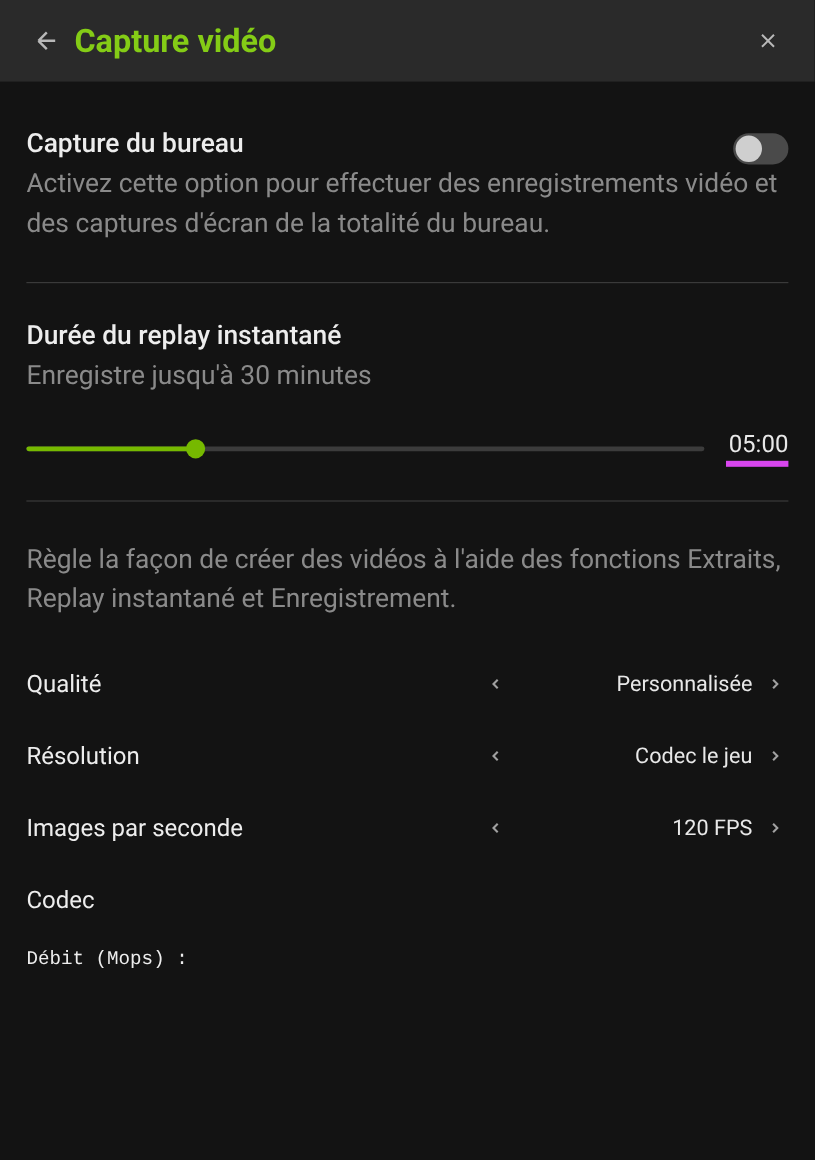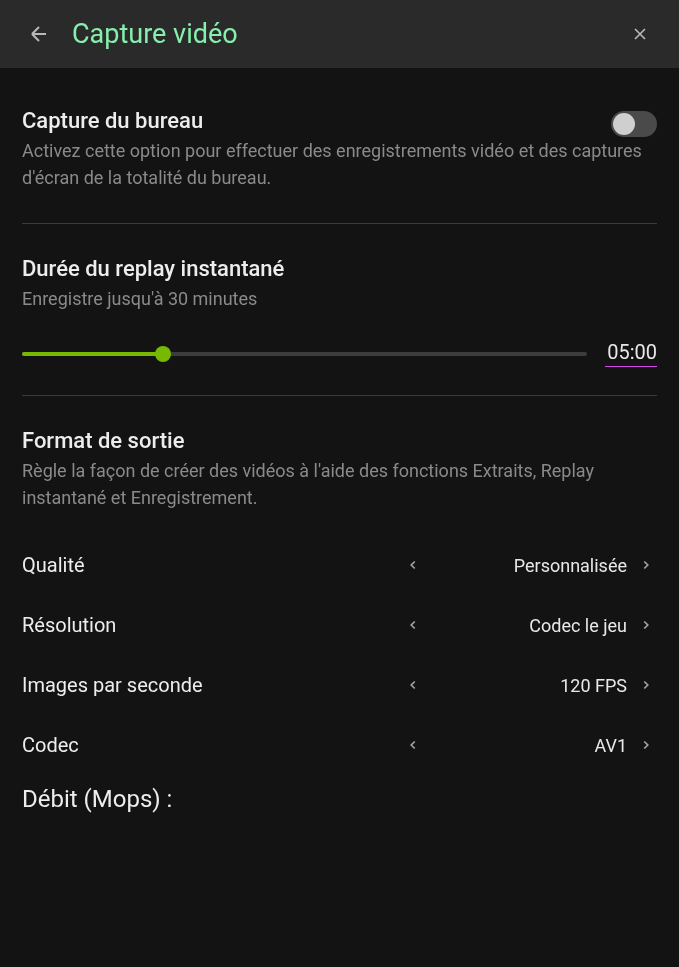--- a/index.html
+++ b/index.html
@@ -24,23 +24,23 @@
     .back-btn {
       display: flex;
       align-items: center;
       justify-content: center;
       width: 30px;
       height: 30px;
       cursor: pointer;
     }
     .header-title {
       font-size: 27px;
-      font-weight: 400;
-      margin-left: 18px;
-      color: #86efac;
+      font-weight: 700;
+      margin-left: 8px;
+      color: #84cc16;
       flex: 1;
     }
     .close-btn {
       display: flex;
       align-items: center;
       justify-content: center;
       width: 30px;
       height: 30px;
       cursor: pointer;
     }
@@ -60,21 +60,21 @@
       align-items: center;
       justify-content: center;
     }
     .block-title {
       font-size: 22px;
       font-weight: 500;
       color: #ededed;
       margin-bottom: 4px;
     }
     .block-desc {
-      font-size: 18px;
+      font-size: 22px;
       color: #8a8a8a;
       line-height: 1.5;
       margin-bottom: 6px;
     }
     .toggle {
       width: 46px;
       height: 26px;
       background: #4a4a4a;
       border-radius: 13px;
       position: relative;
@@ -120,21 +120,21 @@
       background: #76b900;
       border-radius: 50%;
       position: absolute;
       top: 50%;
       transform: translate(-50%, -50%);
     }
     .slider-value {
       font-size: 20px;
       color: #e8e8e8;
       padding-bottom: 2px;
-      border-bottom: 1px solid #d946ef;
+      border-bottom: 5px solid #d946ef;
       min-width: 52px;
       text-align: right;
     }
     .selector-row {
       display: flex;
       align-items: center;
       justify-content: space-between;
       padding: 18px 0;
     }
     .selector-label {
@@ -204,21 +204,20 @@
         <div class="slider-fill" style="width:25%"></div>
         <div class="slider-thumb" style="left:25%"></div>
       </div>
       <div class="slider-value">05:00</div>
     </div>
   </div>
 
   <hr class="divider">
 
   <div class="section" style="margin-top:32px;">
-    <div class="block-title">Format de sortie</div>
     <div class="block-desc">Règle la façon de créer des vidéos à l'aide des fonctions Extraits, Replay instantané et Enregistrement.</div>
   </div>
 
   <div class="selector-row" style="margin-top:10px;gap:45px;">
     <div class="selector-label">Qualité</div>
     <div class="selector-control">
       <div class="chev">
         <svg width="14" height="14" viewBox="0 0 24 24" fill="none" stroke="currentColor" stroke-width="3">
             <path d="M15 18l-6-6 6-6"></path>
           </svg>
@@ -261,32 +260,19 @@
       <div class="chev">
         <svg width="14" height="14" viewBox="0 0 24 24" fill="none" stroke="currentColor" stroke-width="3">
             <path d="M9 18l6-6-6-6"></path>
           </svg>
       </div>
     </div>
   </div>
 
   <div class="selector-row">
     <div class="selector-label">Codec</div>
-    <div class="selector-control">
-      <div class="chev">
-        <svg width="14" height="14" viewBox="0 0 24 24" fill="none" stroke="currentColor" stroke-width="3">
-            <path d="M15 18l-6-6 6-6"></path>
-          </svg>
-      </div>
-      <div class="selector-value">AV1</div>
-      <div class="chev">
-        <svg width="14" height="14" viewBox="0 0 24 24" fill="none" stroke="currentColor" stroke-width="3">
-            <path d="M9 18l6-6-6-6"></path>
-          </svg>
-      </div>
-    </div>
   </div>
 
   <div class="section" style="margin-top:10px;">
-    <div class="selector-label" style="font-size:24px;">Débit (Mops) :</div>
+    <div class="selector-label" style="font-size:16px;font-family:Liberation Mono, monospace;">Débit (Mops) :</div>
   </div>
 
 </div>
 
 </body></html>

